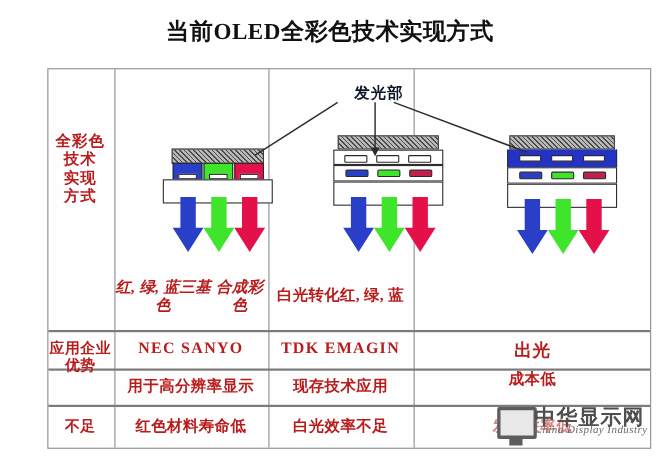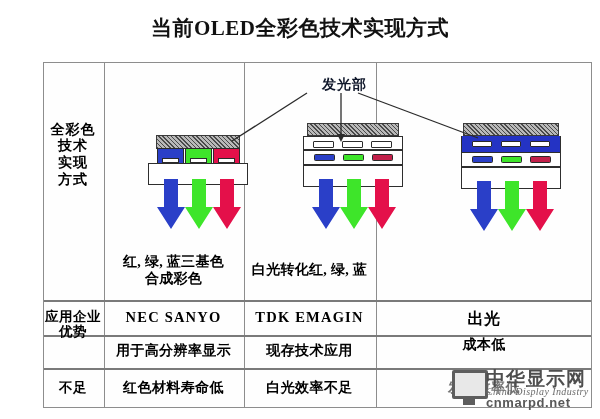--- a/index.html
+++ b/index.html
@@ -36,21 +36,21 @@
   .vline{position:absolute;top:0;bottom:0;width:1px;background:#8d8d8d;}
   .hline{position:absolute;left:0;right:0;height:1px;background:#8d8d8d;}
   .hline.thick{height:2px;background:#7a7a7a;}
 
   
   .cell{
     position:absolute;
     display:flex;align-items:center;justify-content:center;
     text-align:center;
     font-weight:bold;
-    color:#000000;
+    color:#b91c1c;
     box-sizing:border-box;
   }
 
   .rowhead{font-size:13.5px;letter-spacing:0.5px;}
   .rowhead-multi{
     flex-direction:column;
     line-height:1.18;
     font-size:14px;
     letter-spacing:1px;
   }
@@ -228,21 +228,21 @@
   </div>
 
   <svg class="leaders" viewBox="0 0 600 419">
     <line x1="307" y1="93" x2="232" y2="141" stroke="#2b2b2b" stroke-width="1.3"></line>
     <line x1="341" y1="93" x2="341" y2="138" stroke="#2b2b2b" stroke-width="1.3"></line>
     <line x1="358" y1="93" x2="478" y2="138" stroke="#2b2b2b" stroke-width="1.3"></line>
     <polygon points="341,142 337,134 345,134" fill="#2b2b2b"></polygon>
   </svg>
   <div class="callout-label">发光部</div>
 
-  <div class="cell desc" style="left:104px;top:245px;width:139px;height:50px;flex-direction:column;">
+  <div class="cell desc" style="left:104px;top:245px;width:139px;height:50px;flex-direction:row;font-style:italic;">
     <span>红, 绿, 蓝三基色</span>
     <span>合成彩色</span>
   </div>
   <div class="cell desc" style="left:244px;top:245px;width:131px;height:50px;">
     <span>白光转化红, 绿, 蓝</span>
   </div>
 
   <div class="cell rowhead" style="left:43px;top:300px;width:60px;height:34px;">应用企业</div>
   <div class="cell datacell latin" style="left:104px;top:300px;width:139px;height:34px;">NEC SANYO</div>
   <div class="cell datacell latin" style="left:244px;top:300px;width:131px;height:34px;">TDK EMAGIN</div>
@@ -255,16 +255,15 @@
 
   <div class="cell rowhead" style="left:43px;top:368px;width:60px;height:40px;">不足</div>
   <div class="cell datacell" style="left:104px;top:368px;width:139px;height:40px;">红色材料寿命低</div>
   <div class="cell datacell" style="left:244px;top:368px;width:131px;height:40px;">白光效率不足</div>
   <div class="cell datacell obscured" style="left:376px;top:368px;width:216px;height:40px;">发光效率低</div>
 
   <div class="wm">
     <div class="wm-box"></div>
     <div class="wm-cn">中华显示网</div>
     <div class="wm-en">China Display Industry</div>
-    <div class="wm-url">cnmarpd.net</div>
   </div>
 
 </div>
 
 </body></html>

